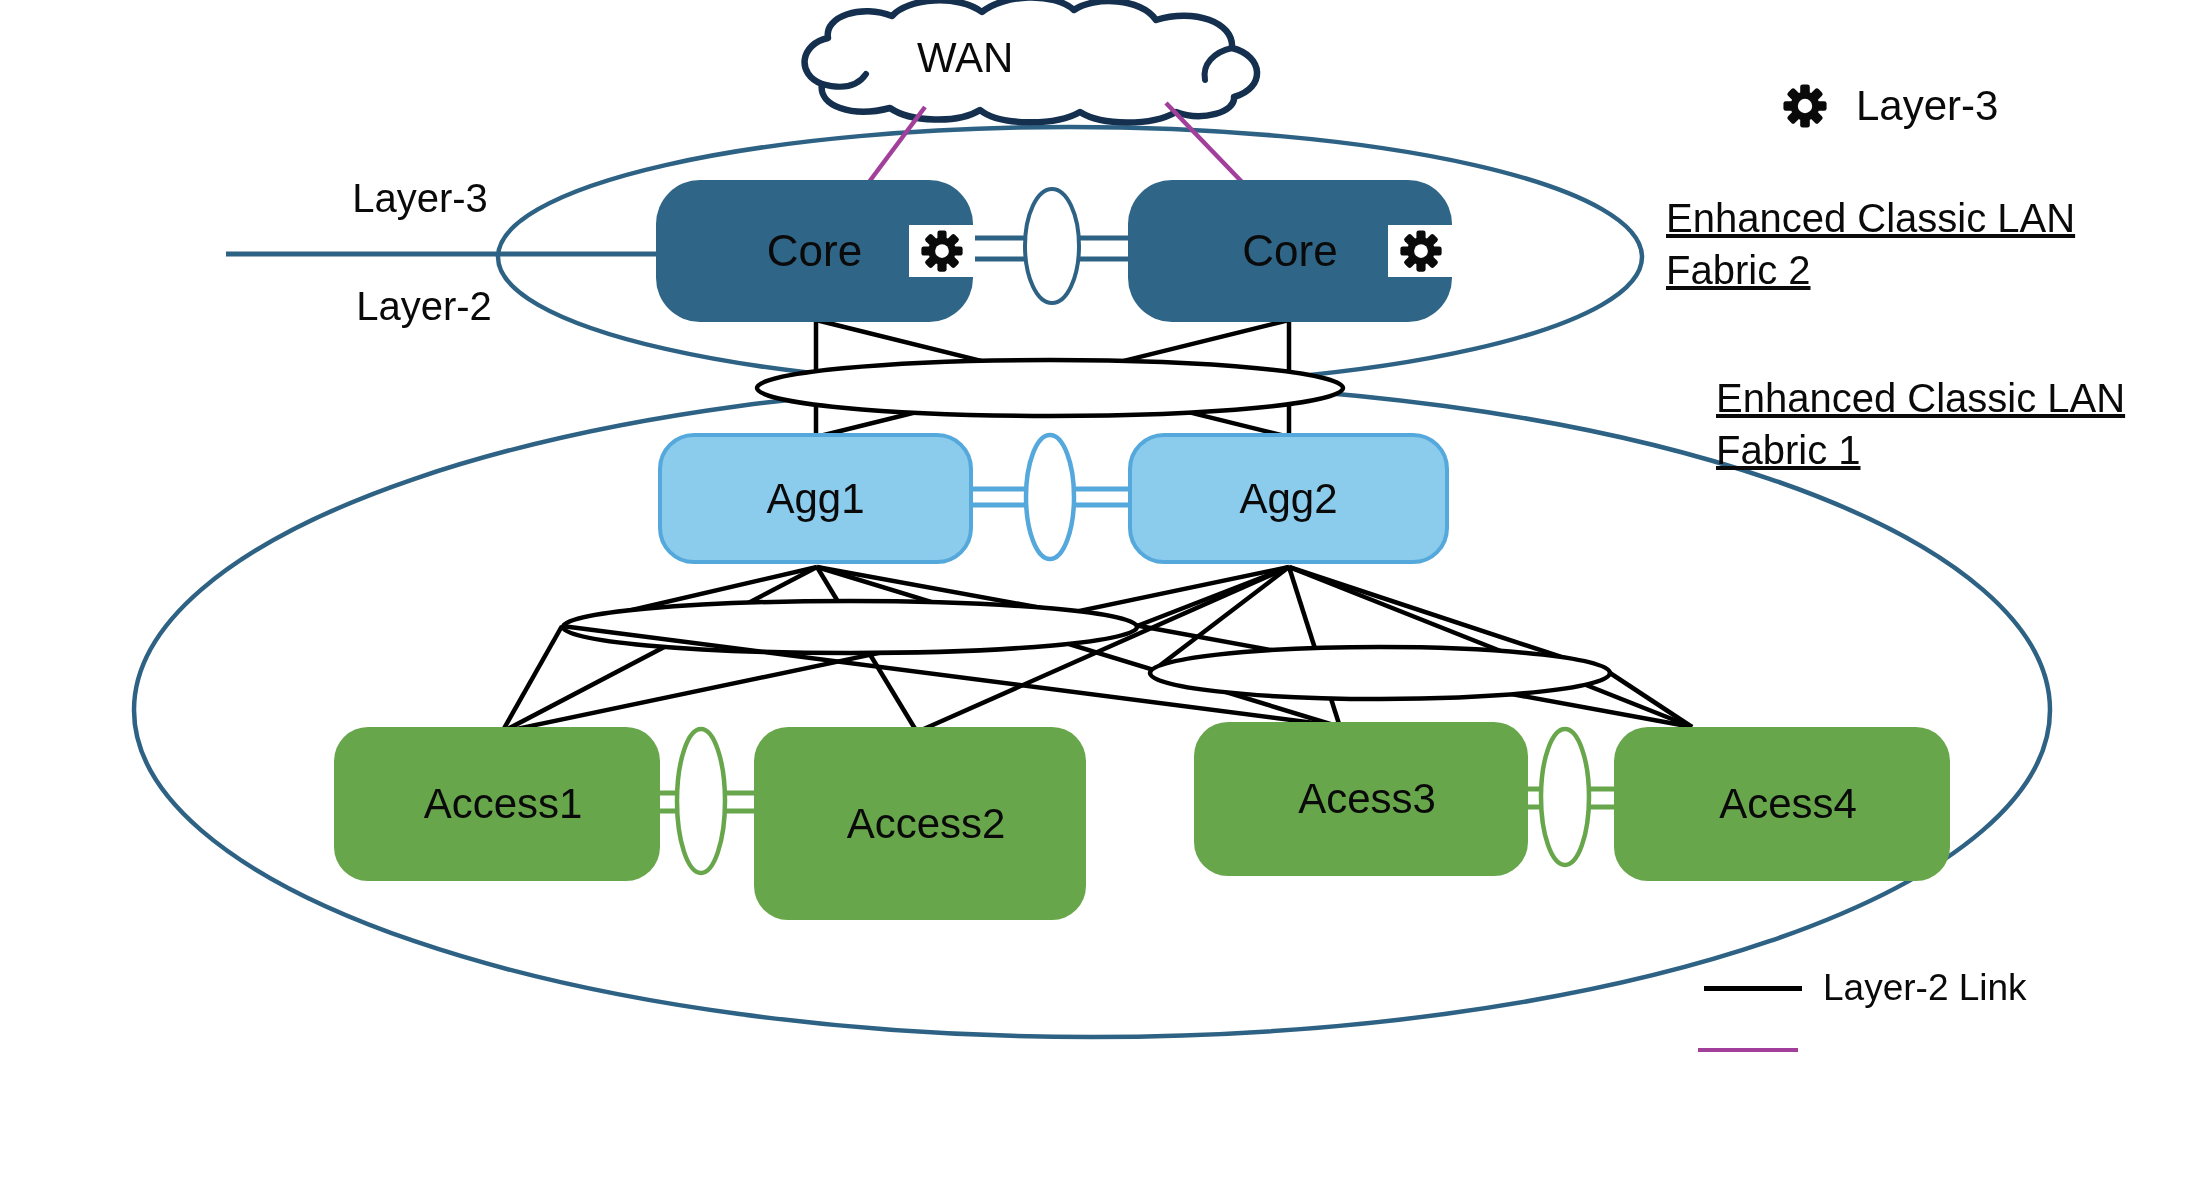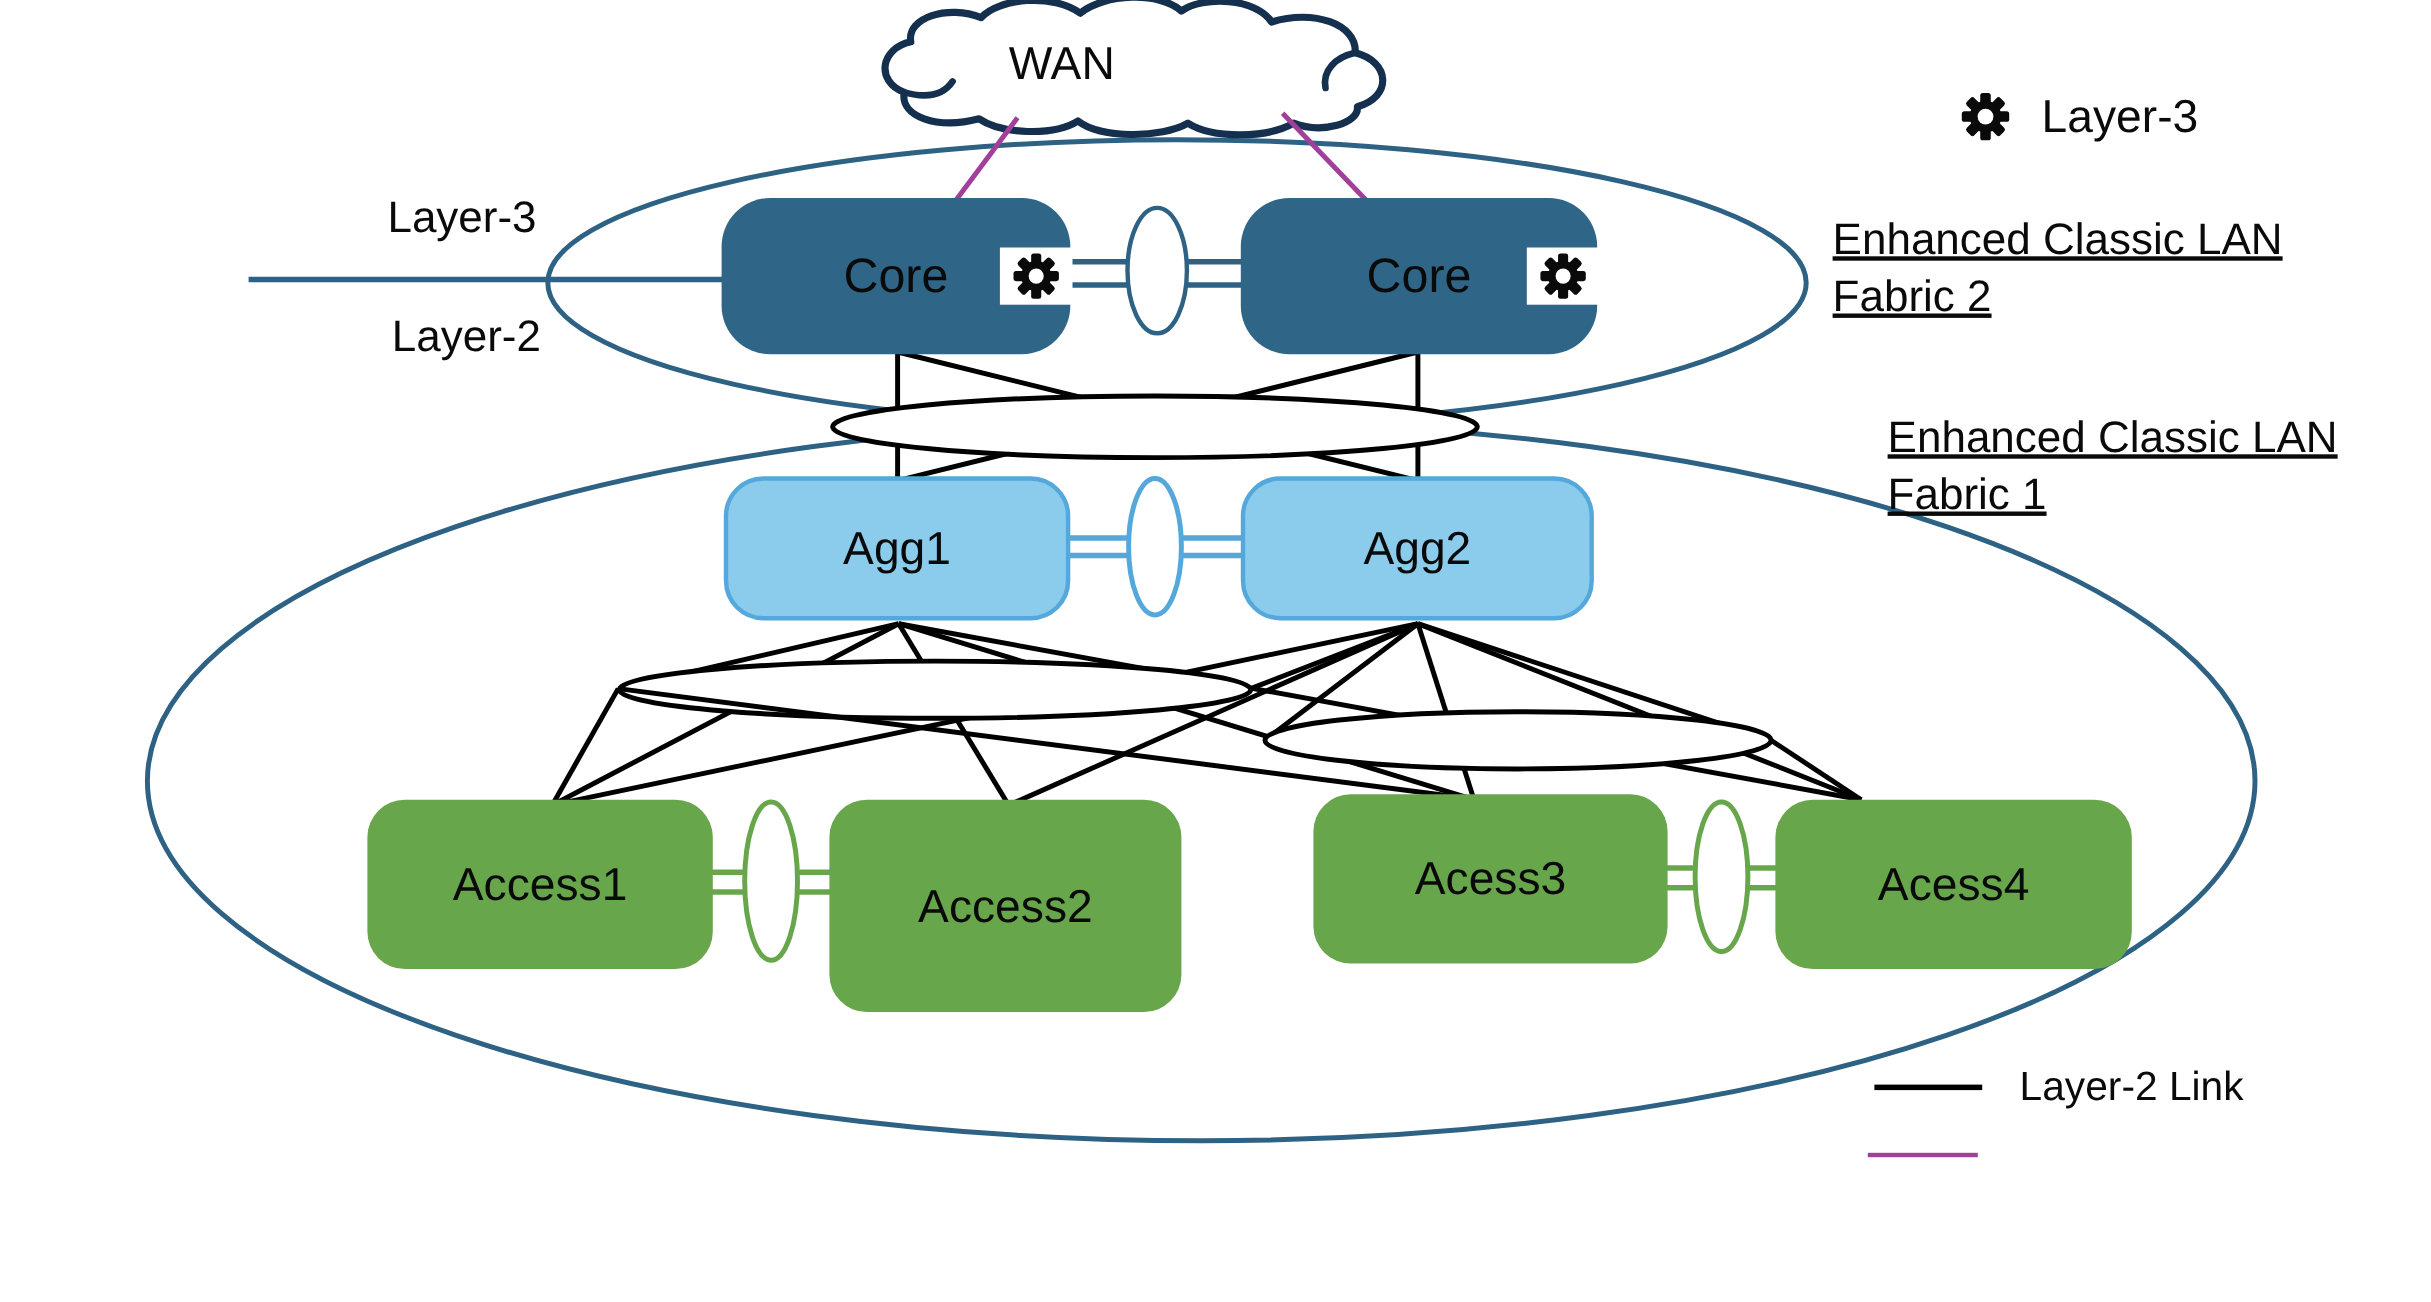--- a/index.html
+++ b/index.html
@@ -24,36 +24,36 @@
   .s-acclens{fill:#fff;stroke:var(--access_fill);stroke-width:4.5;}
   .s-cloud{fill:#ffffff;stroke:var(--cloud_stroke);stroke-width:6.5;stroke-linejoin:round;}
   .s-curl{fill:none;stroke:var(--cloud_stroke);stroke-width:6;stroke-linecap:round;}
   .gear-g{fill:#0a0a0a;}
 
   
   .node{position:absolute;display:flex;align-items:center;justify-content:center;
         z-index:2;font-size:42px;color:var(--text,#0a0a0a);}
   .core{background:var(--core_fill);border-radius:44px;font-size:44px;}
   .agg{background:var(--agg_fill);border:4px solid var(--agg_border);border-radius:36px;box-sizing:border-box;}
-  .access{background:var(--access_fill);border-radius:34px;}
+  .access{background:var(--access_fill);border-radius:34px;padding-left:12px;}
   .gear-plate{position:absolute;right:-2px;top:50%;transform:translateY(-50%);
         width:66px;height:52px;background:#ffffff;display:flex;align-items:center;justify-content:center;}
 
   
   .lbl{position:absolute;z-index:3;white-space:nowrap;}
   .wan-label{left:917px;top:34px;width:200px;text-align:left;font-size:42px;}
   .layer3-left{left:330px;top:176px;width:180px;text-align:center;font-size:40px;}
   .layer2-left{left:334px;top:284px;width:180px;text-align:center;font-size:40px;}
   .fabric-label{font-size:40px;line-height:52px;text-decoration:underline;}
   .fabric2-label{left:1666px;top:192px;}
   .fabric1-label{left:1716px;top:372px;}
 
   
   .legend-gear-row{left:1782px;top:78px;display:flex;align-items:center;gap:28px;height:56px;font-size:42px;}
-  .legend-row{display:flex;align-items:center;gap:34px;height:52px;font-size:37px;}
+  .legend-row{display:flex;align-items:center;gap:21px;height:52px;font-size:37px;}
   .legend-row-l2{left:1704px;top:962px;}
   .legend-row-l3u{left:1698px;top:1024px;}
   .swatch-l2{width:98px;height:5px;background:var(--layer2_link);}
   .swatch-l3u{width:100px;height:4px;background:var(--layer3_underlay);}
 </style>
 </head>
 <body>
 
 <div class="stage">
 

